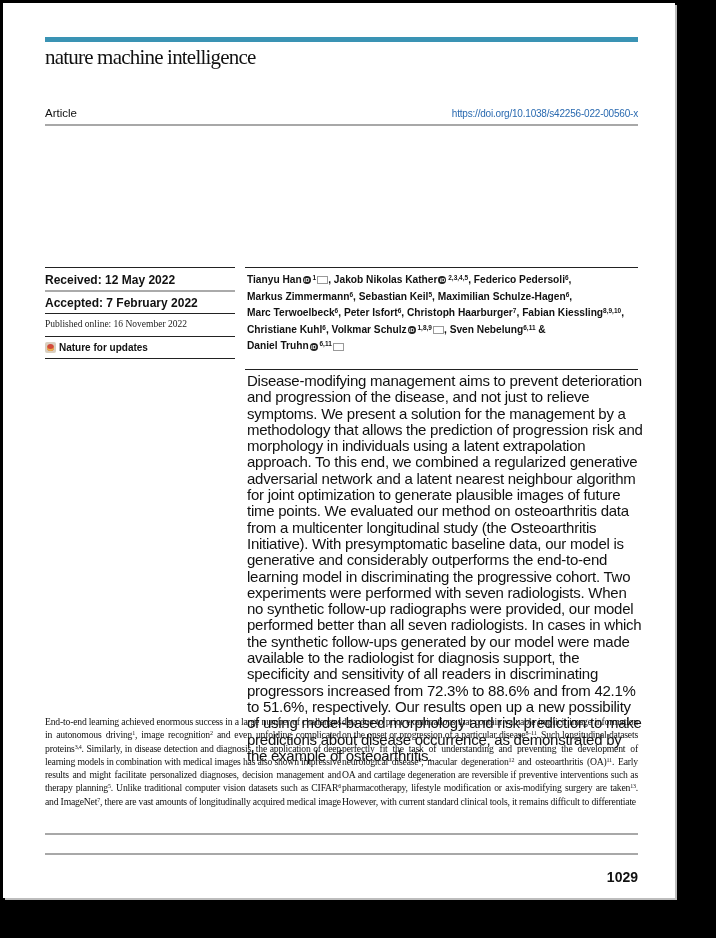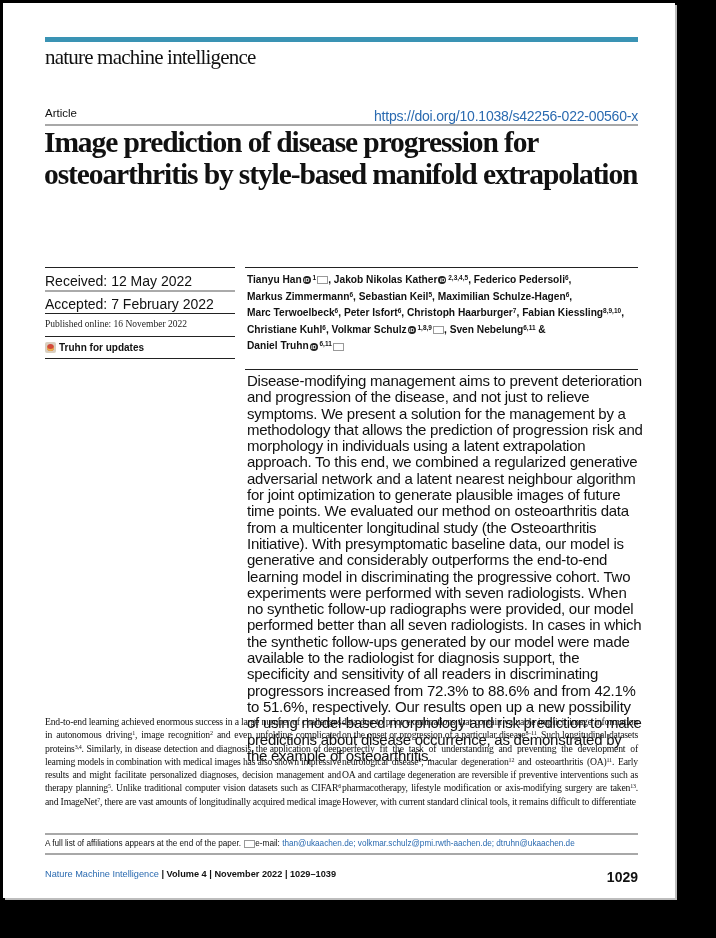--- a/index.html
+++ b/index.html
@@ -2,26 +2,26 @@
 <html><head>
 <meta charset="utf-8">
 <style>
   html, body { margin:0; padding:0; }
   body { width:716px; height:938px; background:#000; position:relative; overflow:hidden; font-family:"Liberation Sans", sans-serif; }
   .page { position:absolute; left:3px; top:3px; width:672px; height:895px; background:#fff; box-shadow: 2px 2px 0 #bdbdbd; }
   .abs { position:absolute; }
   .topbar { left:42px; top:34px; width:593px; height:5px; background:#3a93b4; }
   .journal { left:42px; top:42px; font-family:"Liberation Serif", serif; font-size:21px; letter-spacing:-0.8px; color:#111; }
   .article-label { left:42px; top:104px; font-size:11.5px; font-weight:normal; color:#111; }
-  .doi { right:37px; top:105px; font-size:14px; color:#2a6ab0; letter-spacing:-0.2px; }
+  .doi { right:37px; top:105px; font-size:10px; color:#2a6ab0; letter-spacing:-0.2px; }
   .rule-grey { left:42px; top:121px; width:593px; height:2px; background:#a8a8a8; }
   .title { left:41px; top:124px; width:600px; font-family:"Liberation Serif", serif; font-weight:bold; font-size:29.5px; line-height:31.5px; letter-spacing:-1.1px; color:#111; }
   .lrule { left:42px; height:1px; width:190px; background:#222; }
   .lrule.grey { background:#aaa; height:2px; }
-  .date { left:42px; font-size:14px; font-weight:normal; color:#111; }
+  .date { left:42px; font-size:12px; font-weight:bold; color:#111; }
   .pub { left:42px; font-family:"Liberation Serif", serif; font-size:9.5px; color:#222; }
   .cfu { left:42px; top:339px; font-size:10px; font-weight:bold; color:#111; display:flex; align-items:center; gap:3px; }
   .cfu-icon { width:11px; height:11px; border-radius:2px; background:#d9cfc0; position:relative; }
   .cfu-icon::after { content:""; position:absolute; left:2px; top:2px; width:7px; height:7px; border-radius:50%; background:#d24a3a; box-shadow: inset 0 -2px 0 #e9b04a; }
   .rrule { left:242px; top:264px; width:393px; height:1px; background:#222; }
   .rrule2 { left:242px; top:366px; width:393px; height:1px; background:#222; }
   .authors { left:244px; top:269px; width:395px; font-size:10.2px; font-weight:bold; line-height:16.6px; color:#111; }
   .authors sup { font-size:6.5px; font-weight:bold; vertical-align:top; position:relative; top:-2px; }
   .orcid { display:inline-block; width:8px; height:8px; border-radius:50%; background:#222; color:#fff; font-size:5.5px; line-height:8px; text-align:center; vertical-align:middle; margin-left:1px; }
   .mail { display:inline-block; width:9px; height:6px; border:1px solid #999; vertical-align:middle; margin-left:1px; position:relative; }
@@ -37,46 +37,39 @@
 </style>
 </head>
 <body>
 
 <div class="page">
   <div class="abs topbar"></div>
   <div class="abs journal">nature machine intelligence</div>
   <div class="abs article-label">Article</div>
   <div class="abs doi">https://doi.org/10.1038/s42256-022-00560-x</div>
   <div class="abs rule-grey"></div>
-  <div class="abs title">Image prediction of disease progression for osteoarthritis by style-based manifold extrapolation</div>
 
   <div class="abs lrule" style="top:264px"></div>
   <div class="abs date" style="top:270px">Received: 12 May 2022</div>
   <div class="abs lrule grey" style="top:287px"></div>
   <div class="abs date" style="top:293px">Accepted: 7 February 2022</div>
   <div class="abs lrule" style="top:310px"></div>
   <div class="abs pub" style="top:316px">Published online: 16 November 2022</div>
   <div class="abs lrule" style="top:333px"></div>
   <div class="abs cfu">
     <span class="cfu-icon"></span>
-    <span>Truhn for updates</span>
+    <span>Nature for updates</span>
   </div>
   <div class="abs lrule" style="top:355px"></div>
 
   <div class="abs rrule"></div>
   <div class="abs authors" id="authors"><span>Tianyu Han</span><span class="orcid">iD</span><sup> 1</sup><span class="mail"></span>, <span>Jakob Nikolas Kather</span><span class="orcid">iD</span><sup> 2,3,4,5</sup>, <span>Federico Pedersoli</span><sup>6</sup>, <br><span>Markus Zimmermann</span><sup>6</sup>, <span>Sebastian Keil</span><sup>5</sup>, <span>Maximilian Schulze-Hagen</span><sup>6</sup>, <br><span>Marc Terwoelbeck</span><sup>6</sup>, <span>Peter Isfort</span><sup>6</sup>, <span>Christoph Haarburger</span><sup>7</sup>, <span>Fabian Kiessling</span><sup>8,9,10</sup>, <br><span>Christiane Kuhl</span><sup>6</sup>, <span>Volkmar Schulz</span><span class="orcid">iD</span><sup> 1,8,9</sup><span class="mail"></span>, <span>Sven Nebelung</span><sup>6,11</sup> &amp; <br><span>Daniel Truhn</span><span class="orcid">iD</span><sup> 6,11</sup><span class="mail"></span></div>
   <div class="abs rrule2"></div>
 
   <div class="abs abstract">Disease-modifying management aims to prevent deterioration and progression of the disease, and not just to relieve symptoms. We present a solution for the management by a methodology that allows the prediction of progression risk and morphology in individuals using a latent extrapolation approach. To this end, we combined a regularized generative adversarial network and a latent nearest neighbour algorithm for joint optimization to generate plausible images of future time points. We evaluated our method on osteoarthritis data from a multicenter longitudinal study (the Osteoarthritis Initiative). With presymptomatic baseline data, our model is generative and considerably outperforms the end-to-end learning model in discriminating the progressive cohort. Two experiments were performed with seven radiologists. When no synthetic follow-up radiographs were provided, our model performed better than all seven radiologists. In cases in which the synthetic follow-ups generated by our model were made available to the radiologist for diagnosis support, the specificity and sensitivity of all readers in discriminating progressors increased from 72.3% to 88.6% and from 42.1% to 51.6%, respectively. Our results open up a new possibility of using model-based morphology and risk prediction to make predictions about disease occurrence, as demonstrated by the example of osteoarthritis.</div>
 
   <div class="abs body-col" id="body-left" style="left:42px">End-to-end learning achieved enormous success in a large number of challenges in autonomous driving<sup>1</sup>, image recognition<sup>2</sup> and even unfolding complicated proteins<sup>3,4</sup>. Similarly, in disease detection and diagnosis, the application of deep learning models in combination with medical images has also shown impressive results and might facilitate personalized diagnoses, decision management and therapy planning<sup>5</sup>. Unlike traditional computer vision datasets such as CIFAR<sup>6</sup> and ImageNet<sup>7</sup>, there are vast amounts of longitudinally acquired medical image</div>
   <div class="abs body-col" id="body-right" style="left:339px">data due to prior examinations that contain valuable implicit image information on the onset or progression of a particular disease<sup>8–11</sup>. Such longitudinal datasets perfectly fit the task of understanding and preventing the development of neurological disease<sup>8</sup>, macular degeneration<sup>12</sup> and osteoarthritis (OA)<sup>11</sup>. Early OA and cartilage degeneration are reversible if preventive interventions such as pharmacotherapy, lifestyle modification or axis-modifying surgery are taken<sup>13</sup>. However, with current standard clinical tools, it remains difficult to differentiate</div>
 
   <div class="abs frule" style="top:830px"></div>
-  <div class="abs affil">
-    <span>A full list of affiliations appears at the end of the paper. </span><span class="mail"></span><span>e-mail: </span><span class="link">than@ukaachen.de; volkmar.schulz@pmi.rwth-aachen.de; dtruhn@ukaachen.de</span>
-  </div>
   <div class="abs frule" style="top:850px"></div>
-  <div class="abs footer">
-    <span class="jname">Nature Machine Intelligence</span><span> | Volume 4 | November 2022 | 1029–1039</span>
-  </div>
   <div class="abs pageno">1029</div>
 </div>
 
 </body></html>

